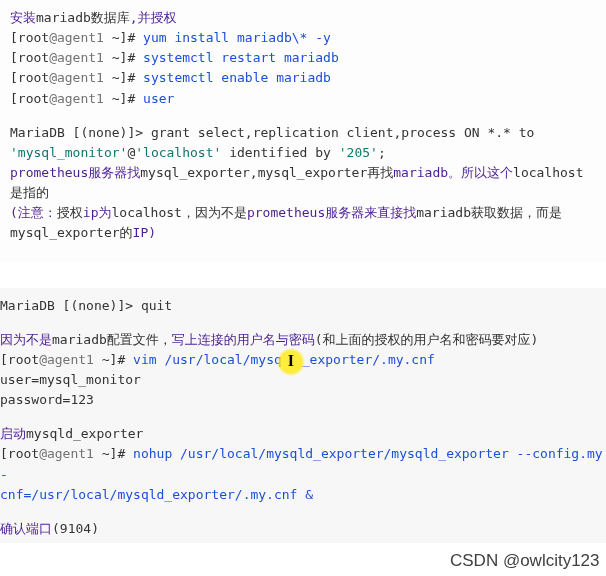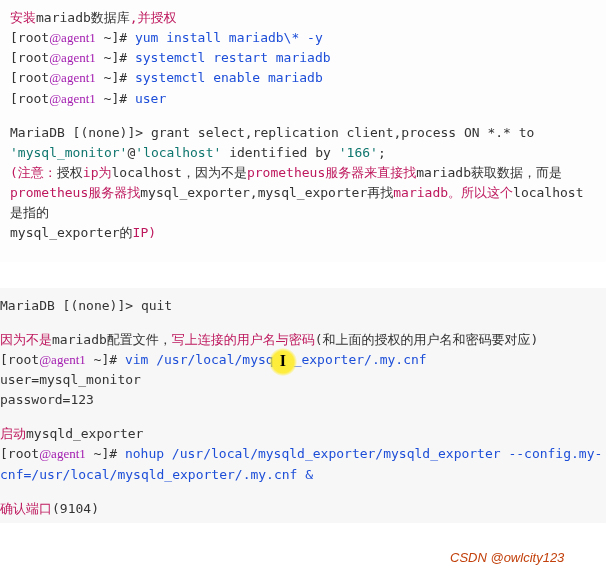--- a/index.html
+++ b/index.html
@@ -14,22 +14,22 @@
   }
   .block1 {
     padding: 8px 10px 4px 10px;
     background: #fdfdfd;
   }
   .block2 {
     padding: 8px 0 4px 0;
     background: #f7f7f7;
     margin-top: 26px;
   }
-  .red    { color: #be185d; }
-  .blue   { color: #a21caf; font-family: Liberation Serif, serif; }
+  .red    { color: #4c1d95; }
+  .blue   { color: #737373; }
   .green  { color: #0f766e; }
   .pale   { color: #1d4ed8; }
   .line   { display: block; white-space: pre-wrap; word-break: break-all; }
   .cursor-spot {
     position: relative;
   }
   .highlight-circle {
     position: absolute;
     width: 28px;
     height: 28px;
@@ -39,48 +39,47 @@
   }
   .text-caret {
     font-family: serif;
     font-weight: bold;
     color: #000;
     font-size: 16px;
     position: relative;
   }
   .watermark {
     position: absolute;
-    color: #c2410c;
+    color: #404040;
     font-family: Arial, sans-serif;
-    font-size: 13px;
+    font-size: 17px;
     pointer-events: none;
-    font-style: italic;
   }
 </style>
 </head>
 <body>
 
 <div class="block1">
   <span class="line"><span class="red">安装</span><span>mariadb数据库</span><span class="red">,并授权</span></span>
 
   <span class="line"><span>[root</span><span class="blue">@agent1</span><span> ~]# </span><span class="pale">yum install mariadb\* -y</span></span>
 
   <span class="line"><span>[root</span><span class="blue">@agent1</span><span> ~]# </span><span class="pale">systemctl restart mariadb</span></span>
 
   <span class="line"><span>[root</span><span class="blue">@agent1</span><span> ~]# </span><span class="pale">systemctl enable mariadb</span></span>
 
   <span class="line"><span>[root</span><span class="blue">@agent1</span><span> ~]# </span><span class="pale">user</span></span>
 
   <div style="height:14px"></div>
 
   <span class="line"><span>MariaDB [(none)]&gt; grant select,replication client,process ON *.* to</span></span>
-  <span class="line"><span class="green">'mysql_monitor'</span><span>@</span><span class="green">'localhost'</span><span> identified by </span><span class="green">'166'</span><span>;</span></span>
+  <span class="line"><span class="green">'mysql_monitor'</span><span>@</span><span class="green">'localhost'</span><span> identified by </span><span class="green">'205'</span><span>;</span></span>
 
+  <span class="line"><span class="red">prometheus服务器找</span><span>mysql_exporter,mysql_exporter再找</span><span class="red">mariadb。所以这个</span><span>localhost是指的</span></span>
   <span class="line"><span class="red">(注意：</span><span>授权</span><span class="red">ip为</span><span>localhost，因为不是</span><span class="red">prometheus服务器来直接找</span><span>mariadb获取数据，而是</span></span>
-  <span class="line"><span class="red">prometheus服务器找</span><span>mysql_exporter,mysql_exporter再找</span><span class="red">mariadb。所以这个</span><span>localhost是指的</span></span>
   <span class="line"><span>mysql_exporter的</span><span class="red">IP)</span></span>
 
   <div style="height:14px"></div>
 
 </div>
 
 <div class="block2">
   <span class="line"><span>MariaDB [(none)]&gt; quit</span></span>
 
   <div style="height:14px"></div>

